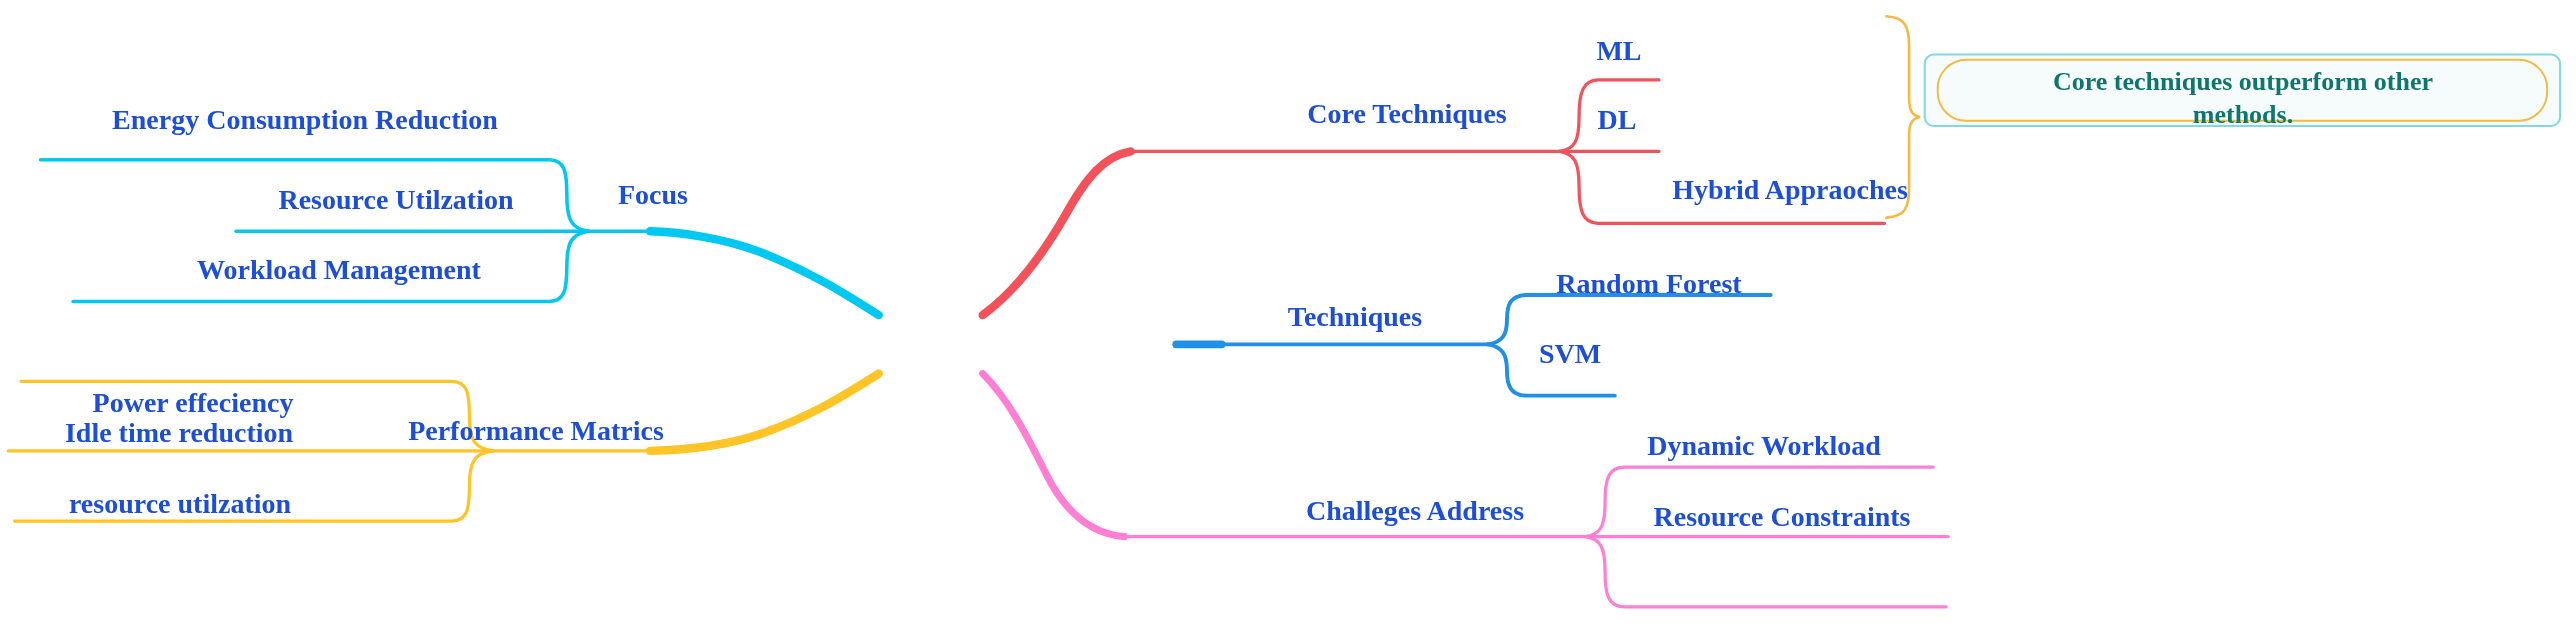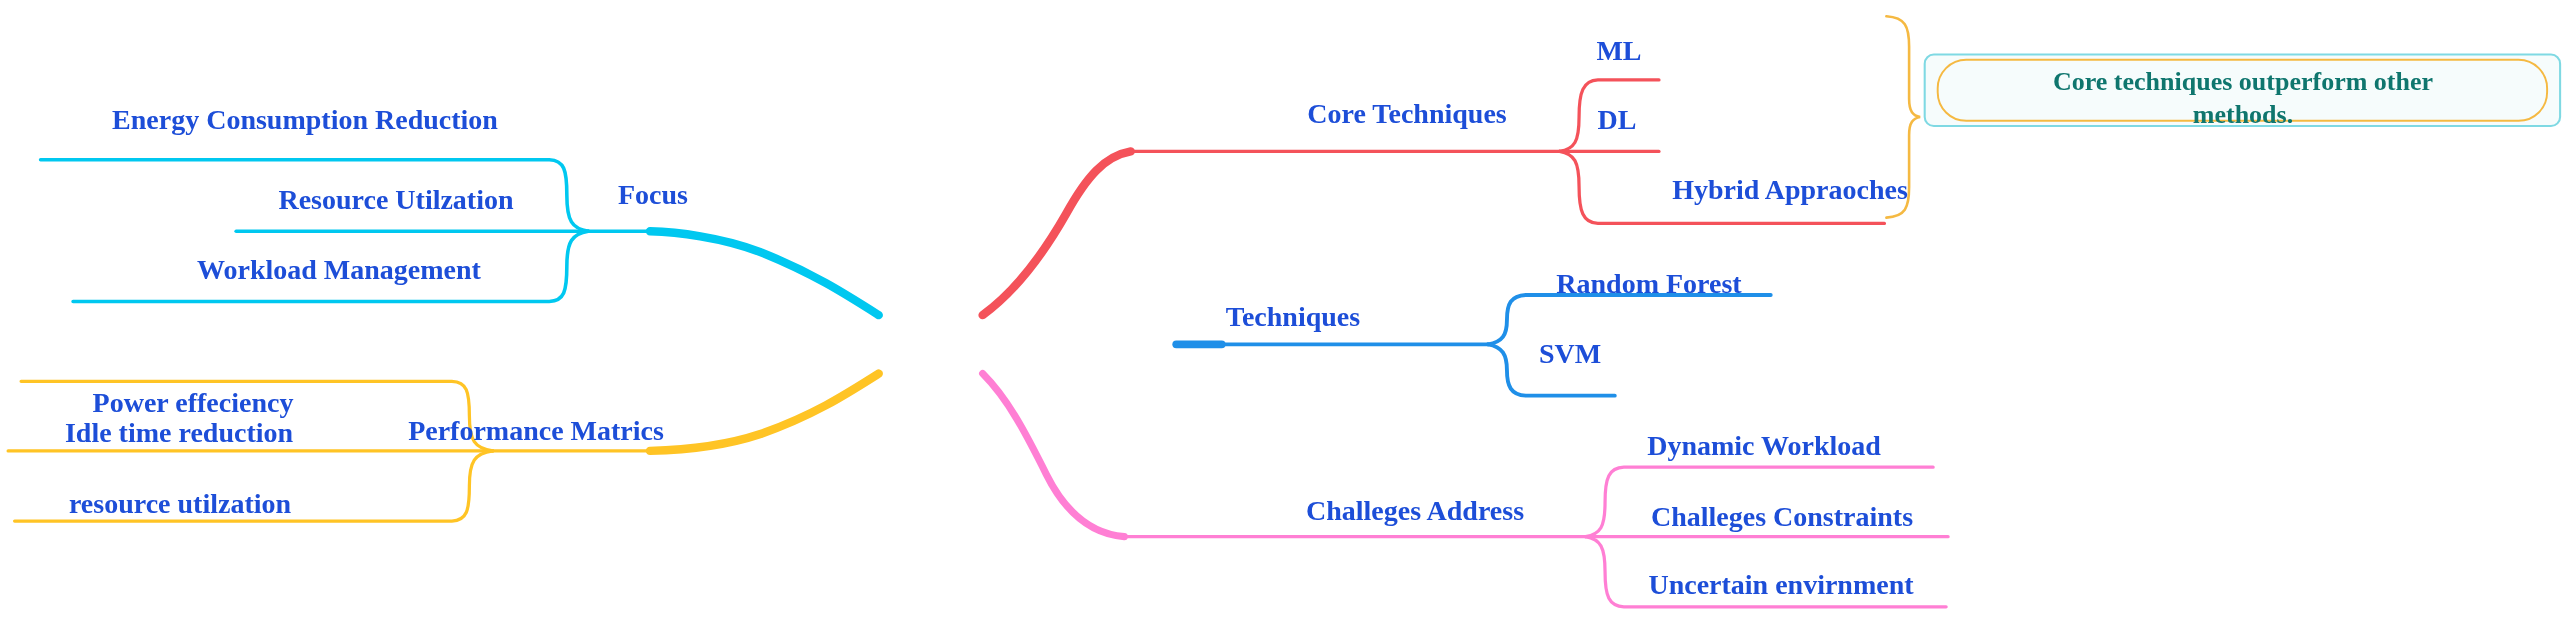--- a/index.html
+++ b/index.html
@@ -91,28 +91,27 @@
   <div class="lbl c" style="left:536px;top:431px;font-size:28px;">Performance Matrics</div>
   <div class="lbl c" style="left:193px;top:364px;font-size:28px;margin-top:39px;">Power effeciency</div>
   <div class="lbl c" style="left:179px;top:433px;font-size:28px;text-align:right;">Idle time reduction</div>
   <div class="lbl c" style="left:180px;top:504px;font-size:28px;">resource utilzation</div>
 
   <div class="lbl c" style="left:1387px;top:114px;font-size:28px;margin-left:20px;">Core Techniques</div>
   <div class="lbl c" style="left:1619px;top:51px;font-size:28px;">ML</div>
   <div class="lbl c" style="left:1617px;top:120px;font-size:28px;">DL</div>
   <div class="lbl c" style="left:1742px;top:190px;font-size:28px;margin-left:48px;">Hybrid Appraoches</div>
 
-  <div class="lbl c" style="left:1293px;top:317px;font-size:28px;">Techniques</div>
+  <div class="lbl c" style="left:1355px;top:317px;font-size:28px;">Techniques</div>
   <div class="lbl c" style="left:1649px;top:284px;font-size:28px;">Random Forest</div>
   <div class="lbl c" style="left:1570px;top:354px;font-size:28px;">SVM</div>
 
   <div class="lbl c" style="left:1764px;top:446px;font-size:28px;">Dynamic Workload</div>
   <div class="lbl c" style="left:1415px;top:511px;font-size:28px;">Challeges Address</div>
-  <div class="lbl c" style="left:1782px;top:517px;font-size:28px;">Challeges Constraints</div>
-  <div class="lbl c" style="left:1781px;top:585px;font-size:28px;">Uncertain envirnment</div>
+  <div class="lbl c" style="left:1782px;top:517px;font-size:28px;">Resource Constraints</div>
 
   <div class="note" style="left:1938px;top:65px;width:610px;font-size:26px;">
     <div>Core techniques outperform other</div>
     <div>methods.</div>
   </div>
 
 </div>
 
 
 </body></html>

